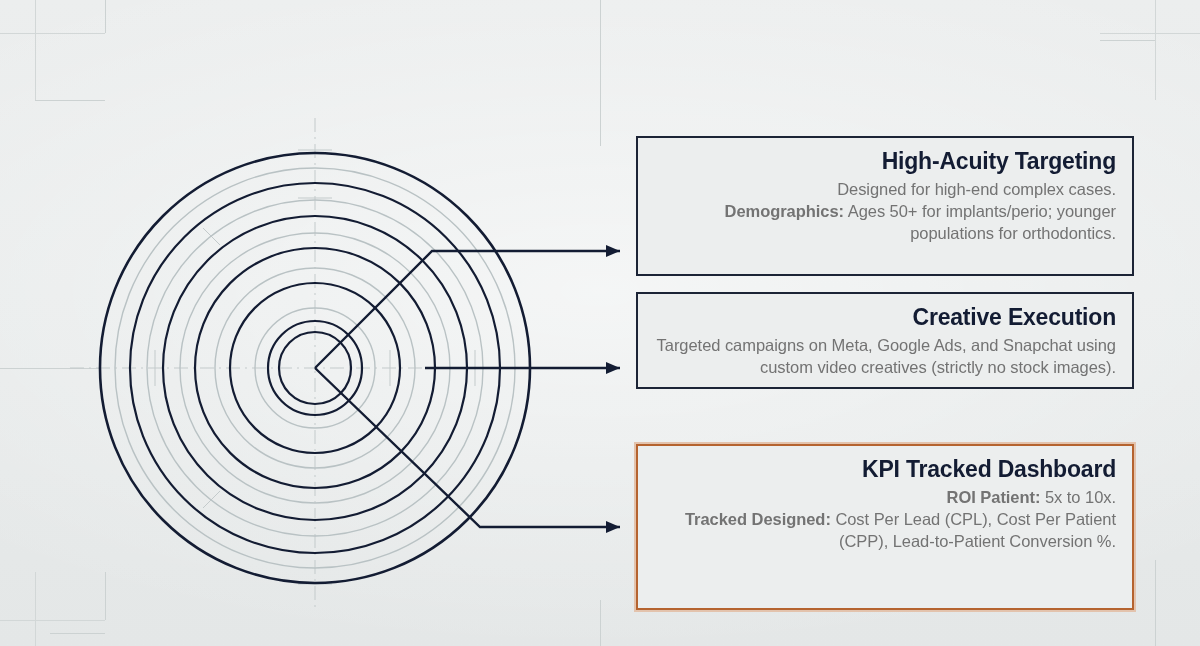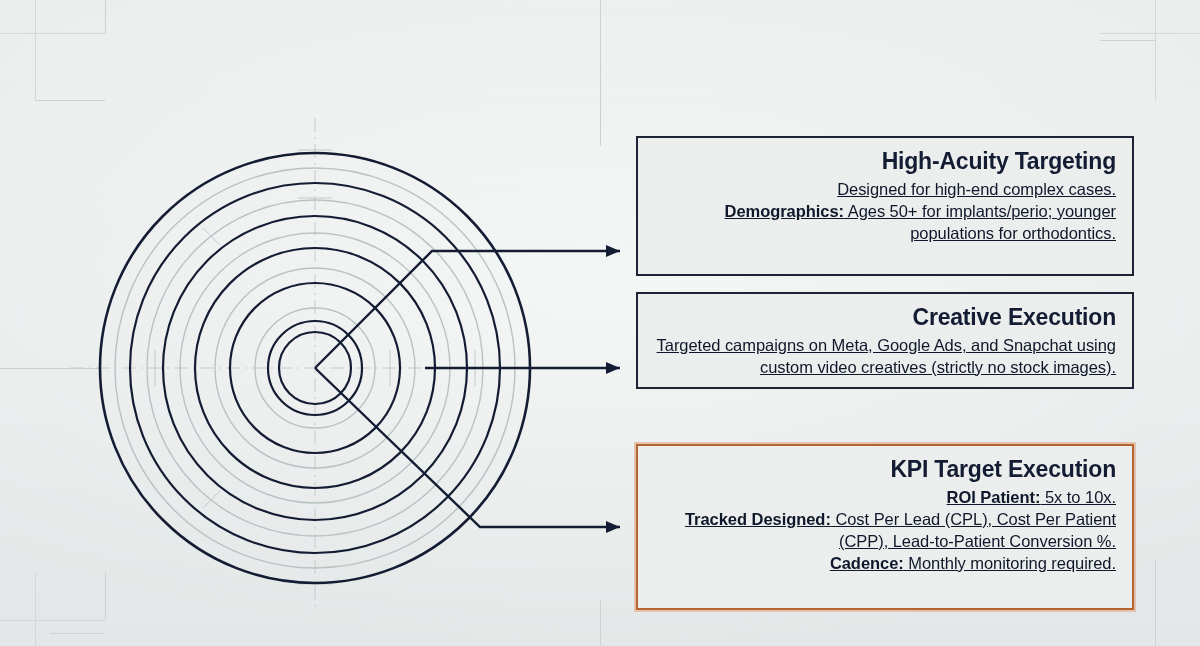--- a/index.html
+++ b/index.html
@@ -43,23 +43,22 @@
   .card.kpi{
     border:2px solid #b5632f;
     outline:2px solid #e3c3ad;
     outline-offset:0px;
   }
   .card-title{
     font-size:23px;font-weight:bold;color:#131c33;
     line-height:1.12;margin:0 0 4px 0;letter-spacing:-0.2px;
   }
   .card-body{
-    font-size:16.5px;color:#0f172a;line-height:1.33;
+    font-size:16.5px;color:#737373;line-height:1.33;
     letter-spacing:-0.05px;
-    text-decoration:underline;
   }
   .card-body p{margin:0;}
   .card-body b{font-weight:bold;}
   .card-inner{padding:11px 16px 12px 18px;text-align:right;}
   #card1{left:636px;top:136px;width:498px;height:140px;}
   #card2{left:636px;top:292px;width:498px;height:97px;}
   #card3{left:636px;top:444px;width:498px;height:166px;}
 </style>
 </head>
 <body>
@@ -147,21 +146,20 @@
     <div class="card-inner">
       <div class="card-title">Creative Execution</div>
       <div class="card-body">
         <p><span>Targeted campaigns on Meta, Google Ads, and Snapchat using custom video creatives (strictly no stock images).</span></p>
       </div>
     </div>
   </div>
 
   <div class="card kpi" id="card3">
     <div class="card-inner">
-      <div class="card-title">KPI Target Execution</div>
+      <div class="card-title">KPI Tracked Dashboard</div>
       <div class="card-body">
         <p><b>ROI Patient:</b><span> 5x to 10x.</span></p>
         <p><b>Tracked Designed:</b><span> Cost Per Lead (CPL), Cost Per Patient (CPP), Lead-to-Patient Conversion %.</span></p>
-        <p><b>Cadence:</b><span> Monthly monitoring required.</span></p>
       </div>
     </div>
   </div>
 </div>
 
 </body></html>

